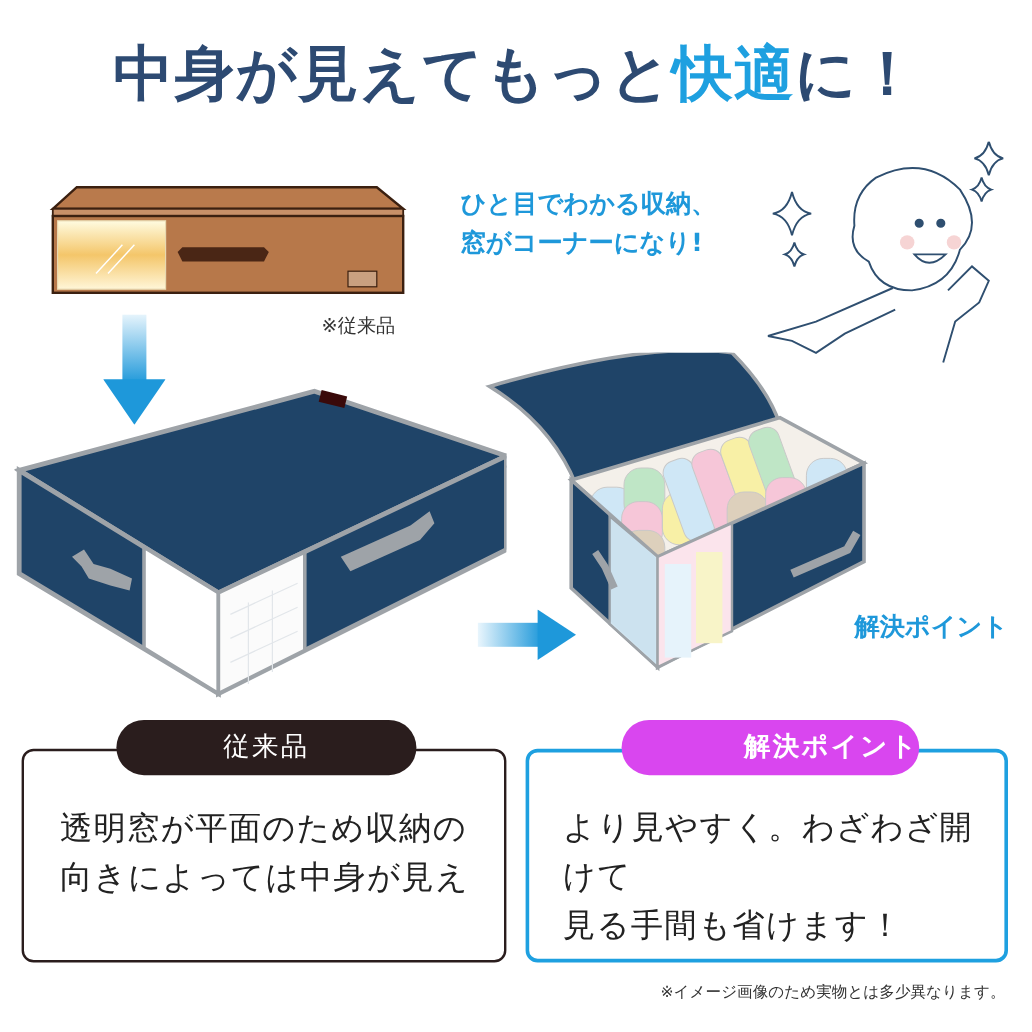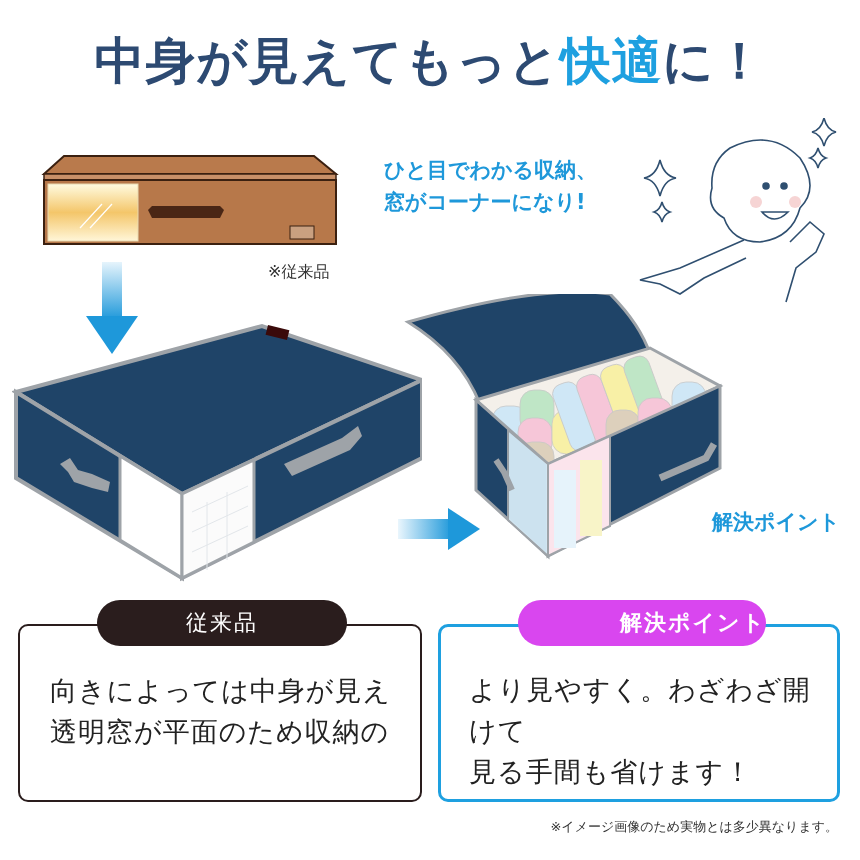--- a/index.html
+++ b/index.html
@@ -133,22 +133,22 @@
   <path d="M124,122 L60,150 L20,162 L40,166 L60,176 L84,160 L126,140"></path>
   <path d="M170,124 L190,104 L204,116 L196,134 L176,150 L166,184"></path>
 </svg>
 
 <div class="abs caption-blue" style="left:700px;top:506px;text-align:right;width:140px">
   <div>解決ポイント</div>
 </div>
 
 <div class="abs box-panel panel-old">
   <div class="panel-text" style="position:absolute;left:30px;top:44px">
+    <div>透明窓が平面のため収納の</div>
     <div>向きによっては中身が見え</div>
-    <div>透明窓が平面のため収納の</div>
   </div>
 </div>
 <div class="abs pill pill-old">従来品</div>
 
 <div class="abs box-panel panel-new">
   <div class="panel-text" style="position:absolute;left:28px;top:42px">
     <div>より見やすく。わざわざ開けて</div>
     <div>見る手間も省けます！</div>
   </div>
 </div>

